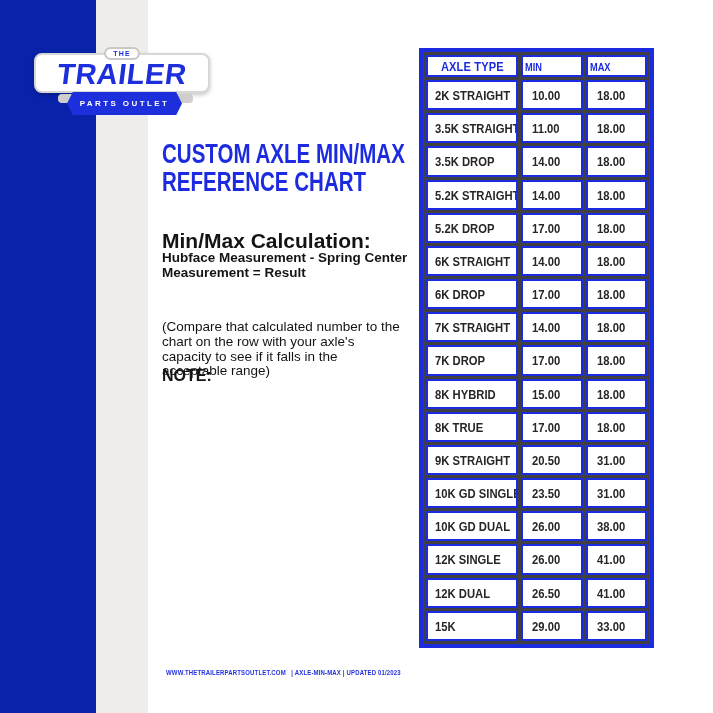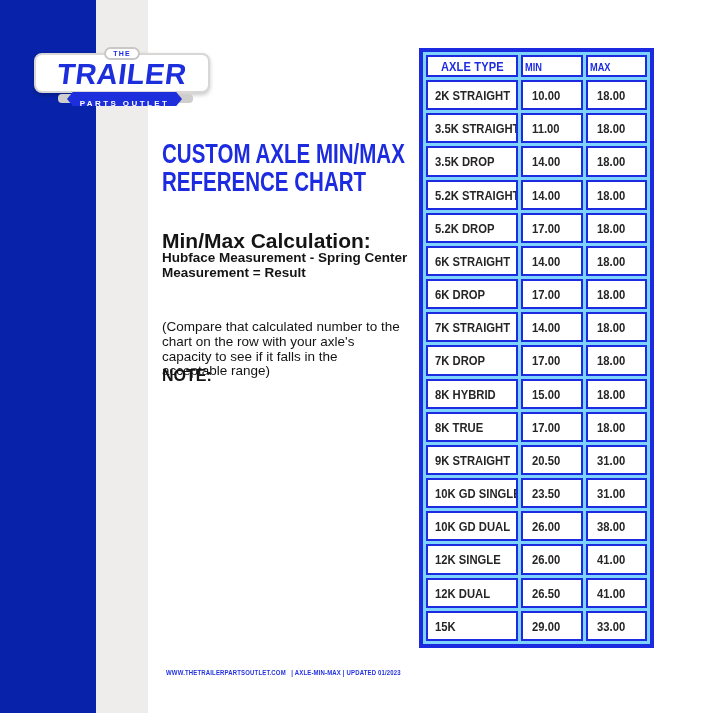--- a/index.html
+++ b/index.html
@@ -23,21 +23,21 @@
     background:#ffffff; border:2px solid #c9c8c6; border-radius:7px;
     font-size:7px; font-weight:700; color:#1c2bdf; letter-spacing:1.2px;
     text-align:center; line-height:9px;
   }
   .logo-name {
     position:absolute; left:0; top:17px; width:176px; text-align:center;
     font-size:29px; font-weight:700; color:#1d2edc; line-height:30px;
     transform:skewX(-7deg); letter-spacing:0.5px;
   }
   .logo-banner {
-    position:absolute; left:33px; top:50px; width:115px; height:14px;
+    position:absolute; left:33px; top:50px; width:115px; height:23px;
     background:#1d2edc;
     clip-path:polygon(5% 0, 95% 0, 100% 50%, 95% 100%, 5% 100%, 0 50%);
     text-align:center;
   }
   .logo-banner span {
     font-size:8px; font-weight:700; color:#ffffff; letter-spacing:2.4px; line-height:14px;
   }
 
   
   .title {
@@ -68,21 +68,21 @@
   .footer-line {
     position:absolute; left:166px; top:668px;
     font-size:7.5px; font-weight:700; color:#2331e0; white-space:pre;
     transform:scaleX(.8); transform-origin:left top; letter-spacing:.2px;
   }
 
   
   .axle-table {
     position:absolute; left:419px; top:48px; width:231px; height:600px;
     border-collapse:separate; border-spacing:3px; table-layout:fixed;
-    background:#7dd3fc; border:4px solid #1c2bdf; box-sizing:border-box;
+    background:#404040; border:4px solid #1c2bdf; box-sizing:border-box;
   }
   .axle-table th, .axle-table td {
     border:2px solid #1c2bdf; background:#ffffff; vertical-align:middle;
     padding:0; box-sizing:border-box; overflow:hidden;
   }
   .axle-table th.h1 { text-align:center; }
   .axle-table th.h2, .axle-table th.h3 { text-align:left; padding-left:2px; }
   .axle-table td.c1 { padding-left:7px;margin-top:31px; }
   .axle-table td.c2, .axle-table td.c3 { padding-left:9px; }
   .hdr-big {

